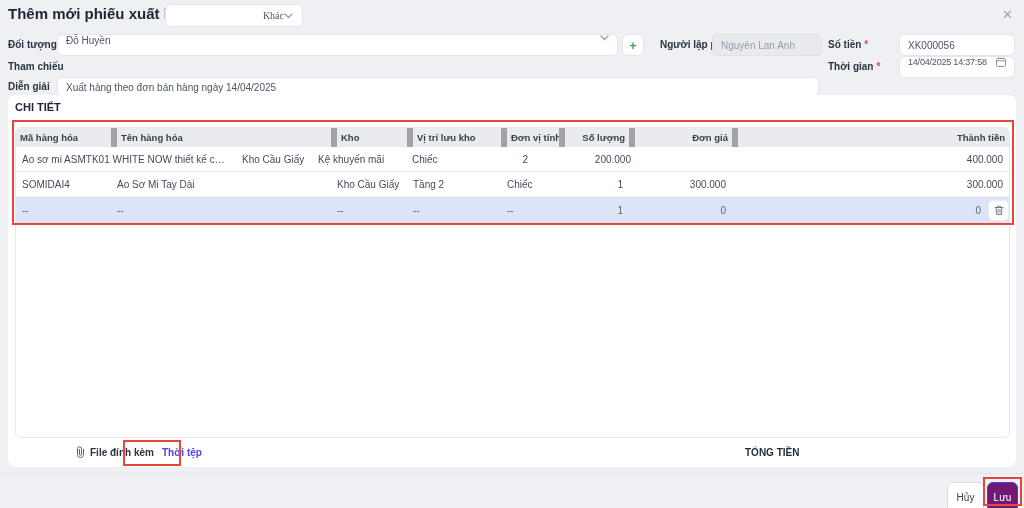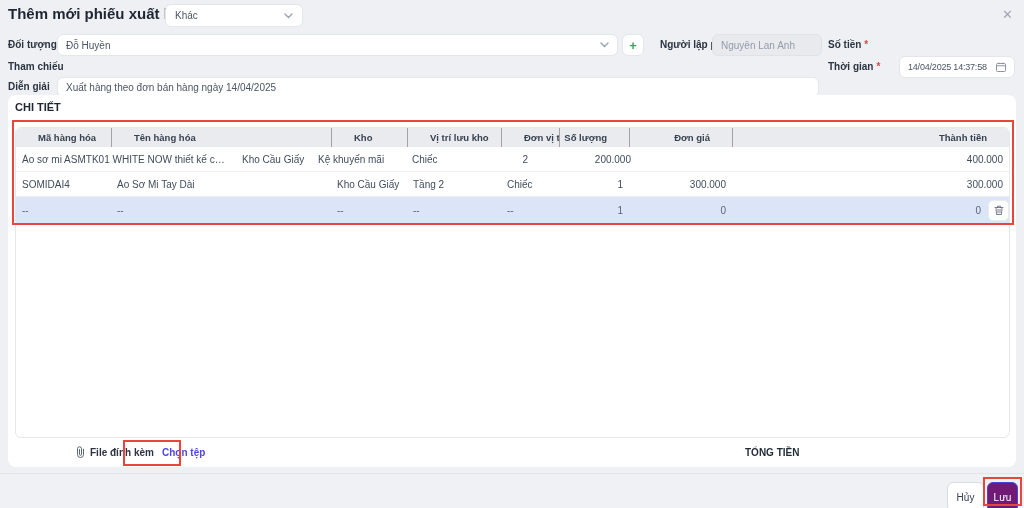--- a/index.html
+++ b/index.html
@@ -3,48 +3,48 @@
 <meta charset="utf-8">
 <style>
   * { box-sizing: border-box; margin: 0; padding: 0; }
   html, body { width: 1024px; height: 508px; }
   body { font-family: "Liberation Sans", sans-serif; background: #eef0f3; overflow: hidden; }
   .dialog { position: relative; width: 1024px; height: 508px; background: #eef0f3; }
 
   
   .title { position: absolute; left: 8px; top: 5px; font-size: 15px; font-weight: bold; color: #1e2633; }
   .type-select { position: absolute; left: 165px; top: 4px; width: 138px; height: 23px; background: #fff;
-    border: 1px solid #e3e6ea; border-radius: 6px; display: flex; align-items: center; justify-content: space-between;
-    padding: 0 9px; font-size: 10px; color: #4b5563; cursor: pointer; }
+    border: 1px solid #e3e6ea; border-radius: 6px; display: flex; align-items: center; justify-content: flex-end;
+    padding: 0 9px; font-size: 10px; color: #4b5563; cursor: pointer; font-family: Liberation Serif, serif; }
   .close-btn { position: absolute; right: 11px; top: 8px; font-size: 13px; color: #a0a8b3; cursor: pointer; line-height: 1; }
 
   
   .lbl { position: absolute; font-size: 10px; font-weight: bold; color: #2b3440; white-space: nowrap; }
   .req { color: #e04545; margin-left: 3px; }
   .field { position: absolute; height: 22px; background: #fff; border: 1px solid #e3e6ea; border-radius: 6px;
-    display: flex; align-items: center; padding: 0 8px; font-size: 10px; color: #4b5563; }
+    display: flex; align-items: flex-start; padding: 0 8px; font-size: 10px; color: #4b5563; }
   input.raw { width: 100%; height: 100%; border: none; outline: none; background: transparent;
     font-family: "Liberation Sans", sans-serif; font-size: 10px; color: #4b5563; }
   .field.disabled { background: #e8eaee; border-color: #dfe2e7; color: #939cab; }
   .field.disabled input.raw { color: #939cab; }
   .select-field { justify-content: space-between; cursor: pointer; }
   .add-btn { position: absolute; left: 622px; top: 34px; width: 22px; height: 22px; background: #fff;
     border: 1px solid #e3e6ea; border-radius: 6px; color: #3aa759; font-size: 13px; font-weight: bold;
     display: flex; align-items: center; justify-content: center; cursor: pointer; }
   .date-text { font-size: 9px; letter-spacing: -0.2px; }
 
   
   .card { position: absolute; left: 8px; top: 95px; width: 1008px; height: 372px; background: #fff; border-radius: 8px; }
   .section-title { position: absolute; left: 7px; top: 6px; font-size: 11px; font-weight: bold; color: #1e2633; }
   .grid-box { position: absolute; left: 7px; top: 32px; width: 995px; height: 311px;
     border: 1px solid #e6e8ec; border-radius: 6px; overflow: hidden; background: #fff; }
   .thead { display: flex; height: 19px; background: #e9ebee; align-items: center; }
-  .th { font-size: 9.5px; font-weight: bold; color: #37424f; padding: 0 22px; height: 100%;
+  .th { font-size: 9.5px; font-weight: bold; color: #37424f; padding: 0 4px; height: 100%;
     display: flex; align-items: center; white-space: nowrap; overflow: hidden; }
-  .th + .th { border-left: 1px solid #a3a3a3; }
+  .th + .th { border-left: 6px solid #a3a3a3; }
   .trow { display: flex; height: 25px; align-items: center; border-bottom: 1px solid #eceef1; background: #fff; }
   .trow.hl { background: #dbe5f7; height: 26px; border-bottom: none; }
   .td { font-size: 10px; color: #414c5b; padding: 0 6px; height: 100%;
     display: flex; align-items: center; white-space: nowrap; overflow: hidden; text-overflow: ellipsis; }
   .trow.hl .td { color: #5b6672; }
   .c1 { width: 95px; } .c2 { width: 220px; } .c3 { width: 76px; } .c4 { width: 94px; } .c5 { width: 58px; }
   .c6 { width: 70px; justify-content: flex-end; } .c7 { width: 103px; justify-content: flex-end; }
   .c8 { flex: 1; justify-content: flex-end; }
   .c2 .cellspan { overflow: hidden; text-overflow: ellipsis; }
   .cell-actions { display: flex; align-items: center; gap: 7px; padding-right: 0; }
@@ -99,20 +99,23 @@
   </div>
   <div class="add-btn">+</div>
 
   <div class="lbl" style="left:660px; top:39px;">Người lập phiếu</div>
   <div class="field disabled" style="left:712px; top:34px; width:110px;">
     <input class="raw" disabled="" value="Nguyễn Lan Anh" style="">
   </div>
 
   <div class="lbl" style="left:828px; top:39px;">
     <span>Số tiền</span><span class="req">*</span>
+  </div>
+  <div class="field" style="left:899px; top:34px; width:116px;">
+    <input class="raw" value="XK000056" style="">
   </div>
 
   <div class="lbl" style="left:8px; top:61px;">Tham chiếu</div>
   <div class="lbl" style="left:828px; top:61px;">
     <span>Thời gian</span><span class="req">*</span>
   </div>
   <div class="field" style="left:899px; top:56px; width:116px; justify-content:space-between;">
     <span class="date-text">14/04/2025 14:37:58</span>
     <svg width="10" height="10" viewBox="0 0 10 10">
         <rect x="0.5" y="1.5" width="9" height="8" rx="1" fill="none" stroke="#8a94a3"></rect>
@@ -186,21 +189,21 @@
           </span>
         </div>
       </div>
     </div>
 
     <div class="file-row">
       <svg class="clip-icon" width="11" height="13" viewBox="0 0 11 13">
           <path d="M8.5 3.2v5.3a3 3 0 0 1-6 0V2.8a2 2 0 0 1 4 0v5.5a1 1 0 0 1-2 0V3.5" fill="none" stroke="#5b6672" stroke-width="1" stroke-linecap="round"></path>
         </svg>
       <span class="file-label">File đính kèm</span>
-      <span class="choose-file">Chọn tệp</span>
+      <span class="choose-file">Thời tệp</span>
       <span class="total-label">TỔNG TIỀN</span>
       <span class="total-value">0</span>
     </div>
   </div>
 
   <div class="footer">
     <div class="btn btn-cancel">Hủy</div>
     <div class="btn btn-save">Lưu</div>
   </div>
 

